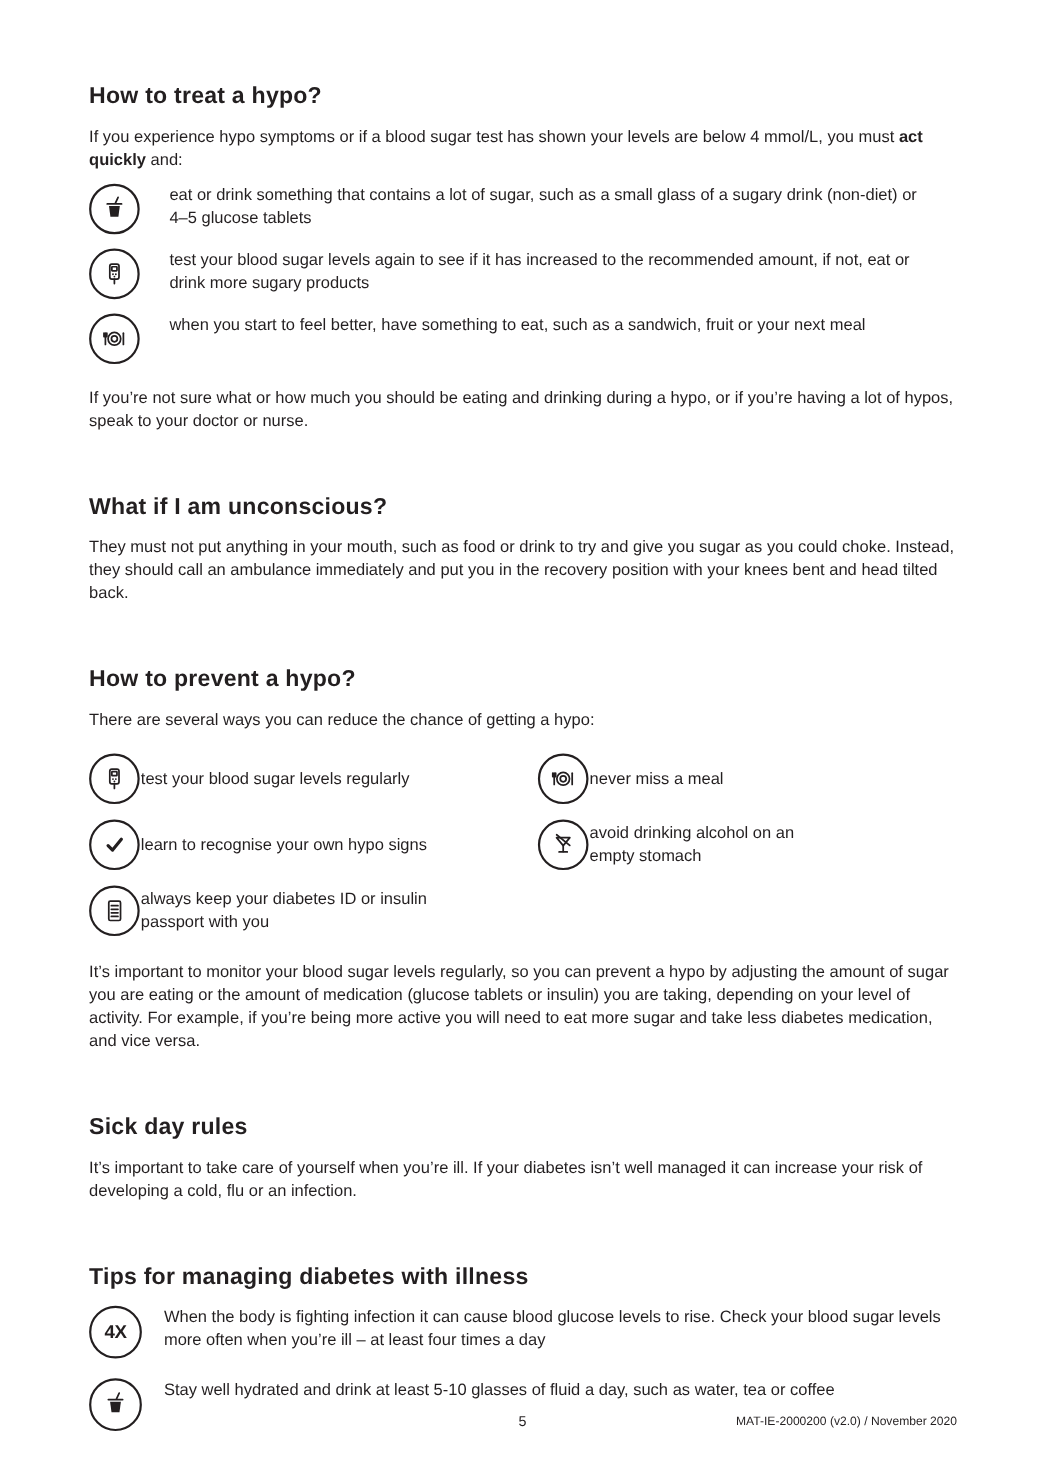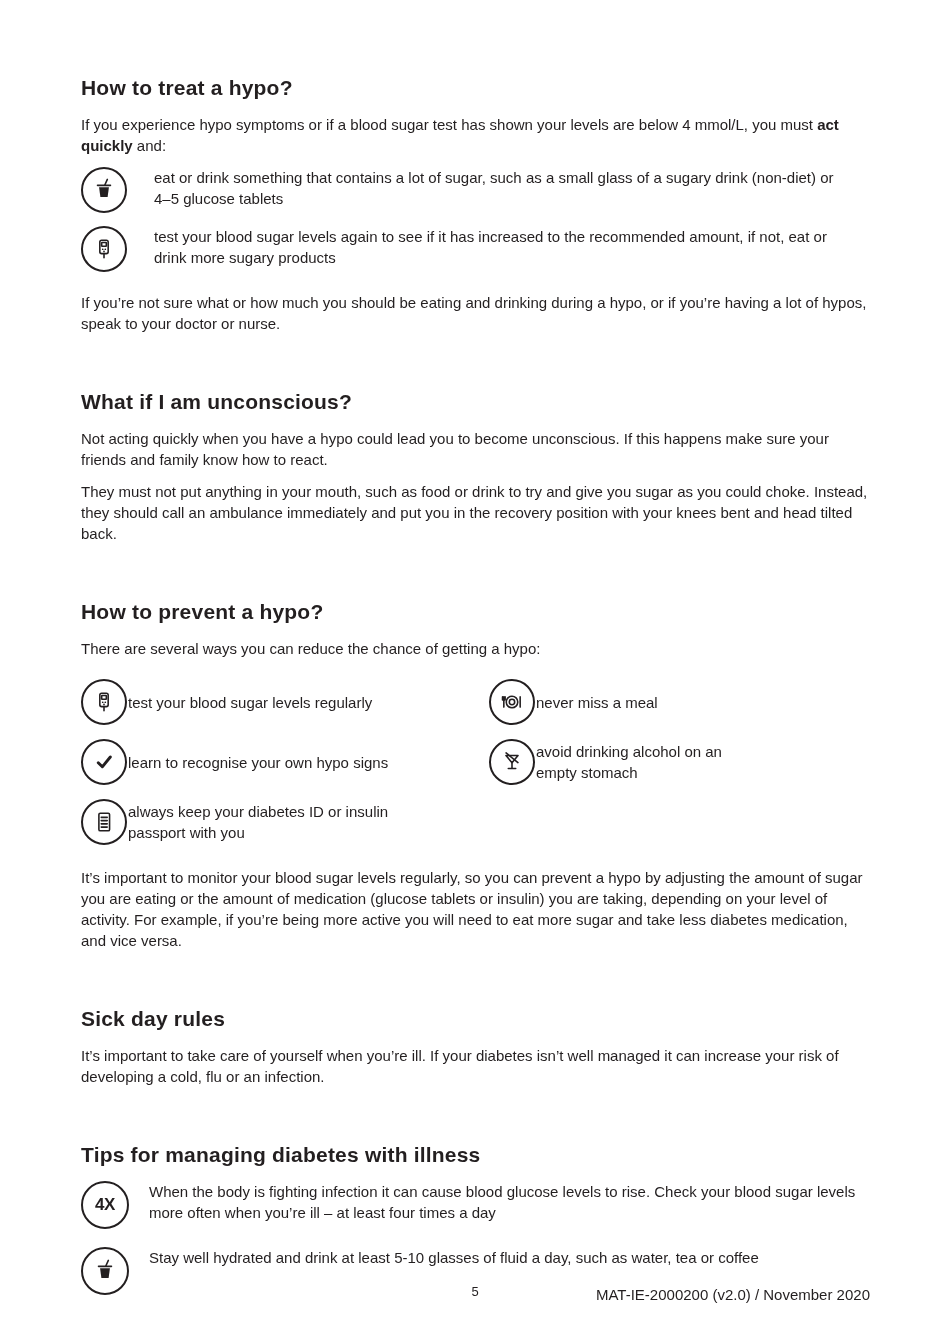--- a/index.html
+++ b/index.html
@@ -71,21 +71,21 @@
   .page-number {
     position: absolute;
     left: 0; right: 0;
     text-align: center;
     font-size: 13px;
   }
   .footer-code {
     position: absolute;
     right: 80px;
     top: 2px;
-    font-size: 15px;
+    font-size: 11px;
   }
 
   svg .stroke { fill: none; stroke: #231f20; stroke-width: 1.7; stroke-linecap: round; stroke-linejoin: round; }
   svg .fillshape { fill: #231f20; stroke: none; }
   svg .thick { stroke-width: 3.1; }
 </style>
 </head>
 <body>
 
 <div class="page">
@@ -112,25 +112,35 @@
         <rect class="stroke" x="11.5" y="7" width="5" height="4" rx="0.5"></rect>
         <circle class="fillshape" cx="12.6" cy="14.3" r="0.9"></circle>
         <circle class="fillshape" cx="15.4" cy="14.3" r="0.9"></circle>
         <circle class="fillshape" cx="14" cy="16.6" r="0.9"></circle>
         <line class="stroke" x1="14" y1="19" x2="14" y2="23.5"></line>
       </svg>
     </span>
     <span class="item-text">test your blood sugar levels again to see if it has increased to the recommended amount, if not, eat or drink more sugary products</span>
   </div>
 
+  <div class="icon-item">
+    <span class="icon-circle">
+      <svg viewBox="0 0 28 28" width="26" height="26">
+        <circle class="stroke" cx="14" cy="14" r="6.2"></circle>
+        <circle class="stroke" cx="14" cy="14" r="2.9"></circle>
+        <path class="stroke" d="M5.2 8.5 V19.5 M3.8 8.5 V11.8 M6.6 8.5 V11.8"></path>
+        <path class="stroke" d="M22.8 8.5 V19.5"></path>
+      </svg>
+    </span>
+    <span class="item-text">when you start to feel better, have something to eat, such as a sandwich, fruit or your next meal</span>
+  </div>
 
   <p class="body-text outro">If you’re not sure what or how much you should be eating and drinking during a hypo, or if you’re having a lot of hypos, speak to your doctor or nurse.</p>
 
   <h1 class="section-heading spaced">What if I am unconscious?</h1>
-  <p class="body-text">Not acting quickly when you have a hypo could lead you to become unconscious. If this happens make sure your friends and family know how to react.</p>
   <p class="body-text">They must not put anything in your mouth, such as food or drink to try and give you sugar as you could choke. Instead, they should call an ambulance immediately and put you in the recovery position with your knees bent and head tilted back.</p>
 
   <h1 class="section-heading spaced">How to prevent a hypo?</h1>
   <p class="body-text">There are several ways you can reduce the chance of getting a hypo:</p>
 
   <div class="prevent-grid">
 
     <div class="prevent-item">
       <span class="icon-circle">
         <svg viewBox="0 0 28 28" width="26" height="26">

